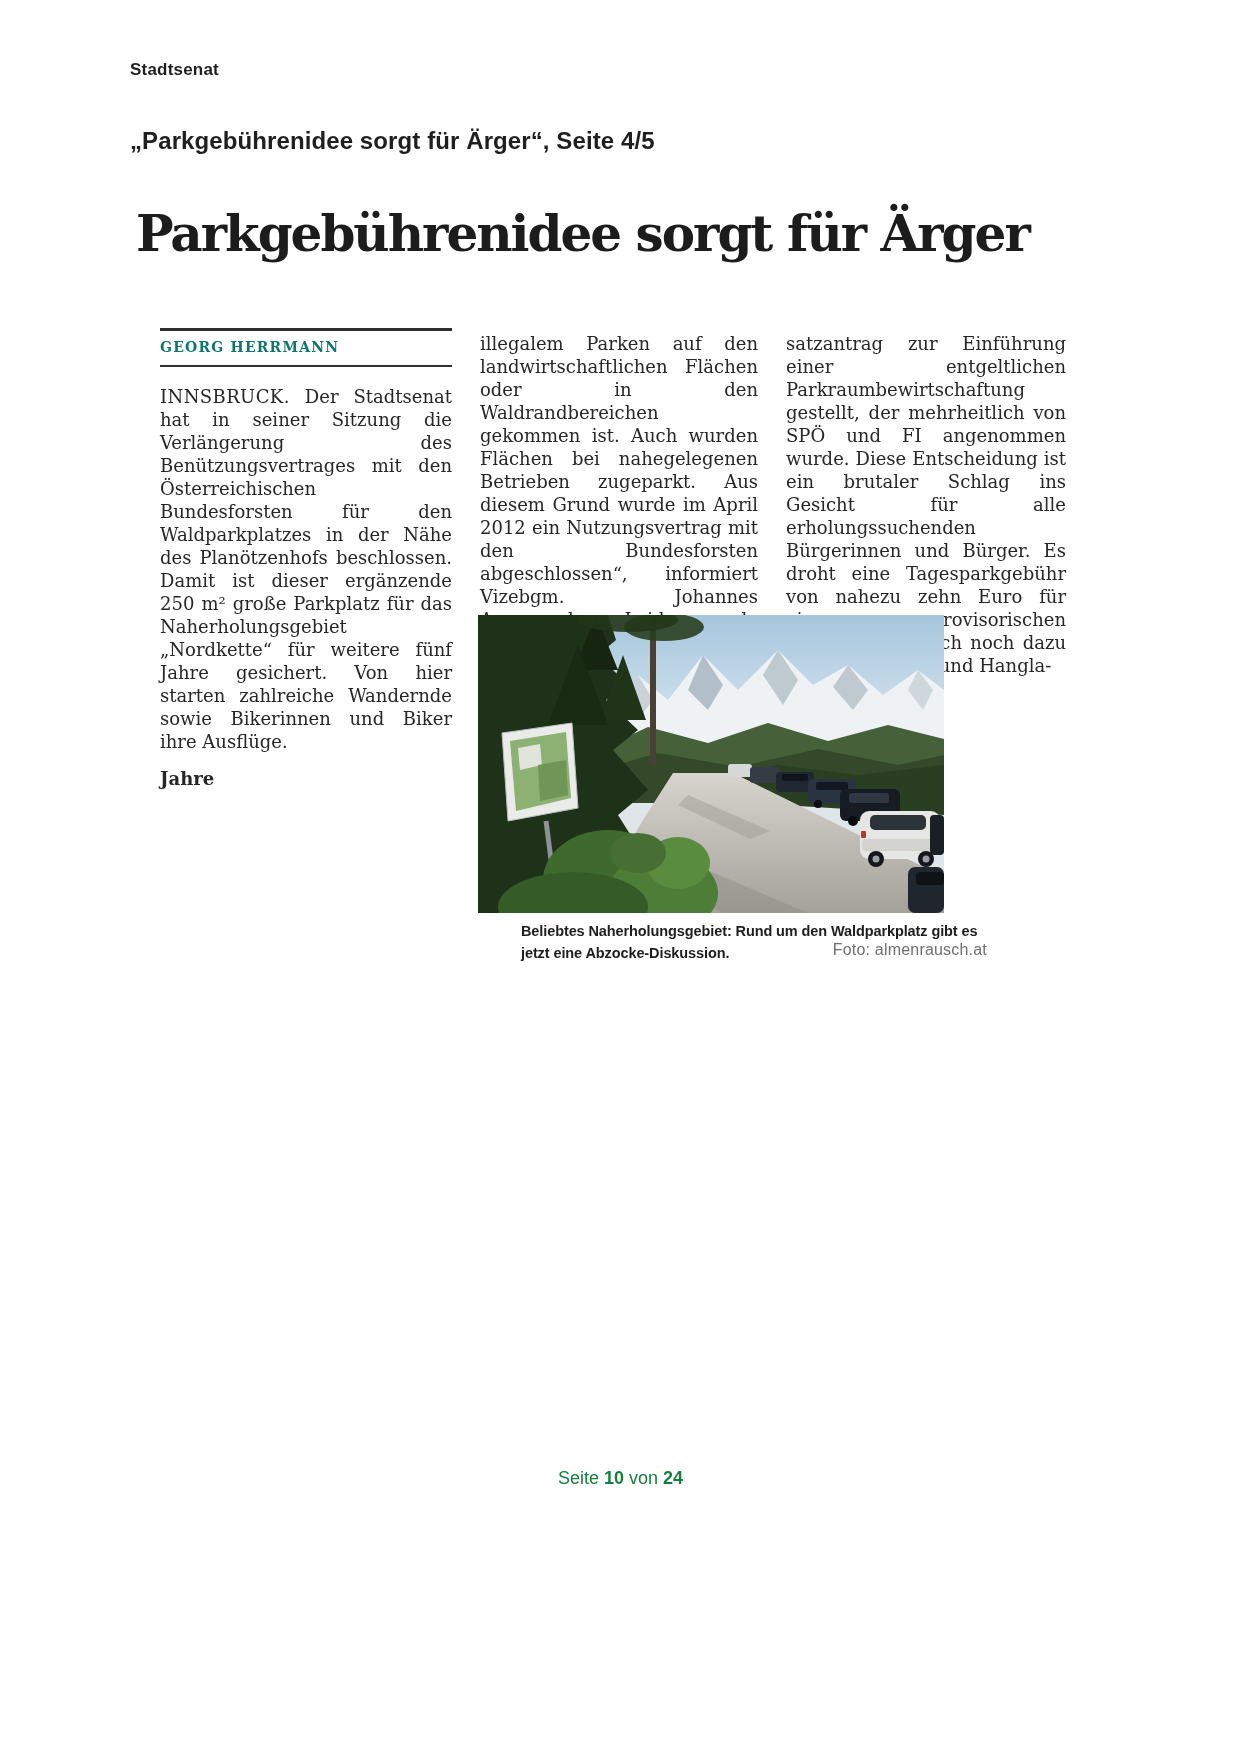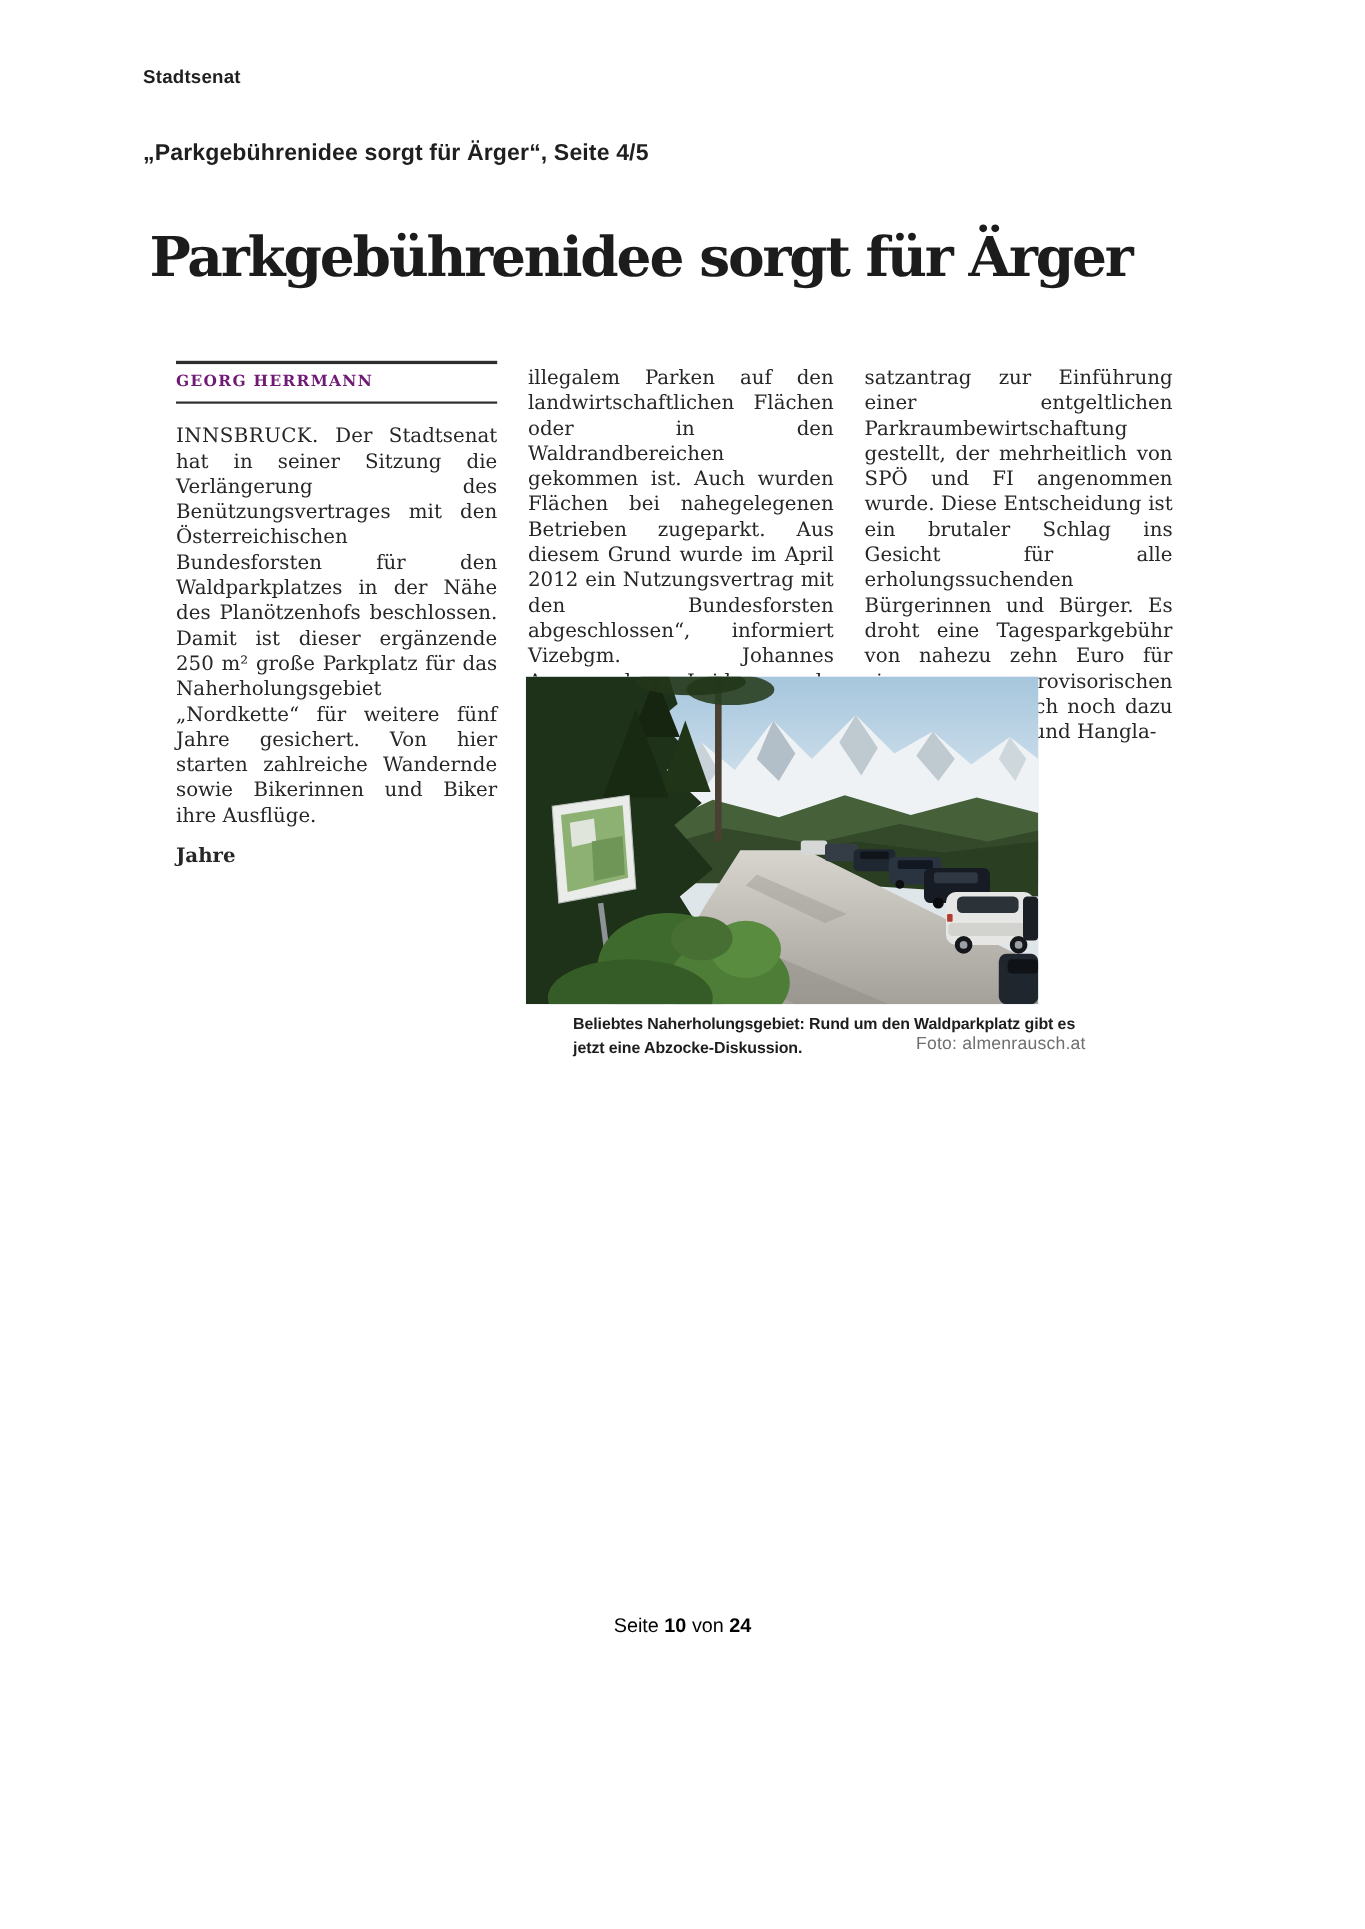--- a/index.html
+++ b/index.html
@@ -3,52 +3,52 @@
 <meta charset="utf-8">
 <style>
   html,body{margin:0;padding:0;}
   body{
     width:1241px;height:1754px;position:relative;background:#ffffff;
     font-family:"Liberation Sans", sans-serif;color:#1f1f1f;overflow:hidden;
   }
   .abs{position:absolute;}
   
   .brand{left:130px;top:60px;font-size:17px;font-weight:bold;letter-spacing:.2px;}
-  .subtitle{left:130px;top:127px;font-size:21px;font-weight:bold;letter-spacing:.1px;}
+  .subtitle{left:130px;top:127px;font-size:24px;font-weight:bold;letter-spacing:.1px;}
   
   .headline{
     left:136px;top:204px;font-family:"DejaVu Serif", serif;font-weight:bold;
     font-size:50px;letter-spacing:-2px;color:#1c1c1c;white-space:nowrap;
   }
   
   .col{font-family:"DejaVu Serif", serif;font-size:18px;line-height:23px;
        text-align:justify;color:#262626;}
   .col1{left:160px;top:328px;width:292px;}
   .col2{left:480px;top:332px;width:278px;}
   .col3{left:786px;top:332px;width:280px;}
   .lede{font-size:21px;line-height:30px;font-weight:bold;color:#2b2b2b;
         text-align:left;margin:0 0 24px 0;}
   .byline{
     border-top:3px solid #2e2e2e;border-bottom:2px solid #2e2e2e;
     padding:5px 0 6px 0;margin:0 0 18px 0;
-    font-size:14px;font-weight:bold;letter-spacing:1.2px;color:#701a75;text-align:left;
+    font-size:14px;font-weight:bold;letter-spacing:1.2px;color:#0f766e;text-align:left;
   }
   .para{margin:0;}
   .loc{letter-spacing:.4px;}
   .subhead{font-weight:bold;margin:14px 0 1px 0;text-align:left;}
   
   .photo{left:478px;top:615px;width:466px;height:298px;background:#dfe6ea;overflow:hidden;}
   .photo svg{display:block;}
   
   .caption{left:478px;top:920px;width:466px;font-size:14.5px;line-height:22px;
            font-weight:bold;color:#1d1d1d;letter-spacing:-.1px;}
   .credit{position:absolute;right:0;bottom:3px;font-size:16px;font-weight:normal;
           color:#6f6f6f;letter-spacing:.2px;}
   
-  .footer{left:0;top:1468px;width:1241px;text-align:center;font-size:18px;color:#000000;}
+  .footer{left:0;top:1468px;width:1241px;text-align:center;font-size:18px;color:#15803d;}
   .footer .num{font-weight:bold;}
 </style>
 </head>
 <body>
 
 <div class="abs brand">Stadtsenat</div>
 <div class="abs subtitle">„Parkgebührenidee sorgt für Ärger“, Seite 4/5</div>
 
 <h1 class="abs headline" style="margin:0;text-align:center;">Parkgebührenidee sorgt für Ärger</h1>
 

